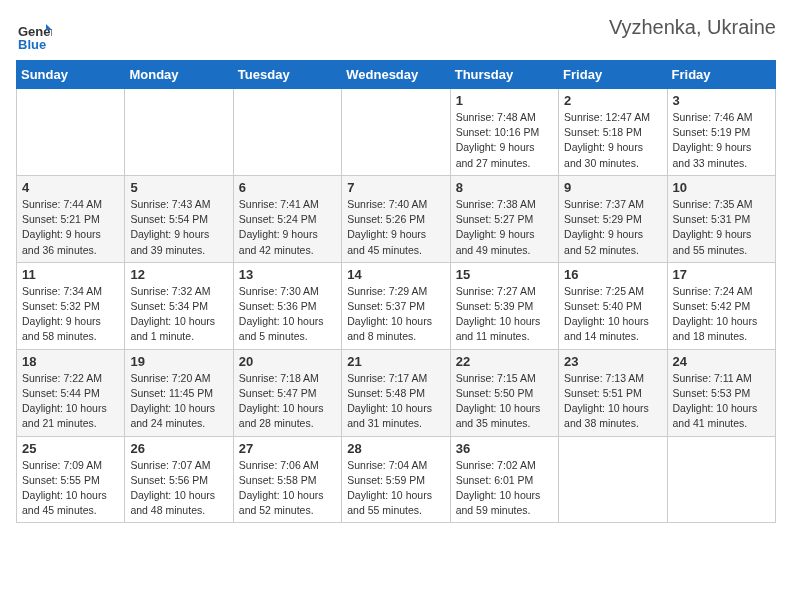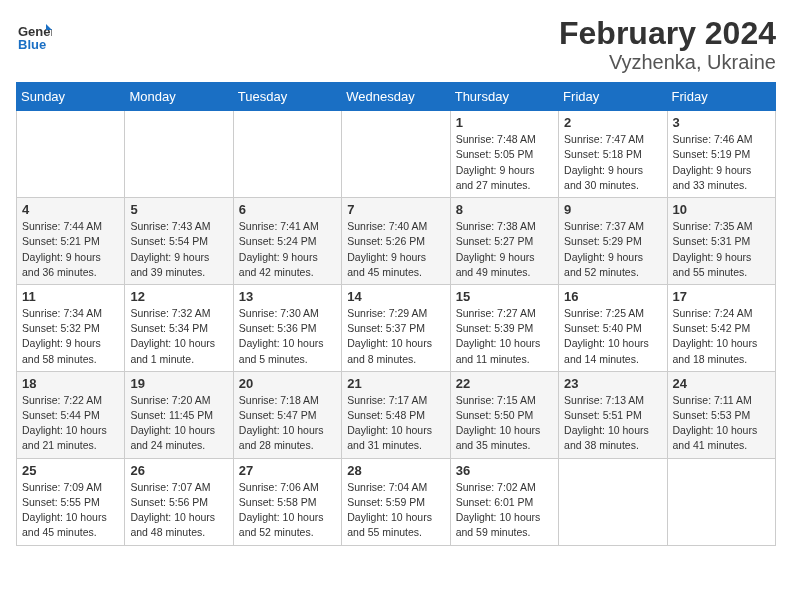--- a/index.html
+++ b/index.html
@@ -40,21 +40,21 @@
     }
     table {
       width: 100%;
       border-collapse: collapse;
       table-layout: fixed;
     }
     thead tr th {
       background-color: #1a6fc4;
       color: #fff;
       font-size: 13px;
-      font-weight: normal;
+      font-weight: bold;
       padding: 6px 4px;
       text-align: left;
       border: 1px solid #1a6fc4;
     }
     tbody tr td {
       border: 1px solid #ccc;
       vertical-align: top;
       padding: 4px 5px;
       min-height: 80px;
       height: 80px;
@@ -83,21 +83,20 @@
 
 <div class="header">
   <div class="logo">
     <svg class="logo-icon" viewBox="0 0 36 36">
       <text x="2" y="20" font-size="13" font-weight="bold" fill="#333" font-family="Arial">General</text>
       <text x="2" y="33" font-size="13" font-weight="bold" fill="#1a6fc4" font-family="Arial">Blue</text>
       <polygon points="30,8 36,14 30,14" fill="#1a6fc4"></polygon>
     </svg>
   </div>
   <div class="title-block">
-    <div class="cal-title">February 2024</div>
     <div class="cal-subtitle">Vyzhenka, Ukraine</div>
   </div>
 </div>
 
 <table>
   <thead>
     <tr id="weekday-header">
         <th>Sunday</th>
         <th>Monday</th>
         <th>Tuesday</th>
@@ -109,27 +108,27 @@
   </thead>
   <tbody id="calendar-body">
       <tr>
         <td class="empty"></td>
         <td class="empty"></td>
         <td class="empty"></td>
         <td class="empty"></td>
         <td>
           <span class="day-num">1</span>
           <div class="day-info">Sunrise: 7:48 AM
-Sunset: 5:05 PM
+Sunset: 10:16 PM
 Daylight: 9 hours
 and 27 minutes.</div>
         </td>
         <td>
           <span class="day-num">2</span>
-          <div class="day-info">Sunrise: 7:47 AM
+          <div class="day-info">Sunrise: 12:47 AM
 Sunset: 5:18 PM
 Daylight: 9 hours
 and 30 minutes.</div>
         </td>
         <td>
           <span class="day-num">3</span>
           <div class="day-info">Sunrise: 7:46 AM
 Sunset: 5:19 PM
 Daylight: 9 hours
 and 33 minutes.</div>

